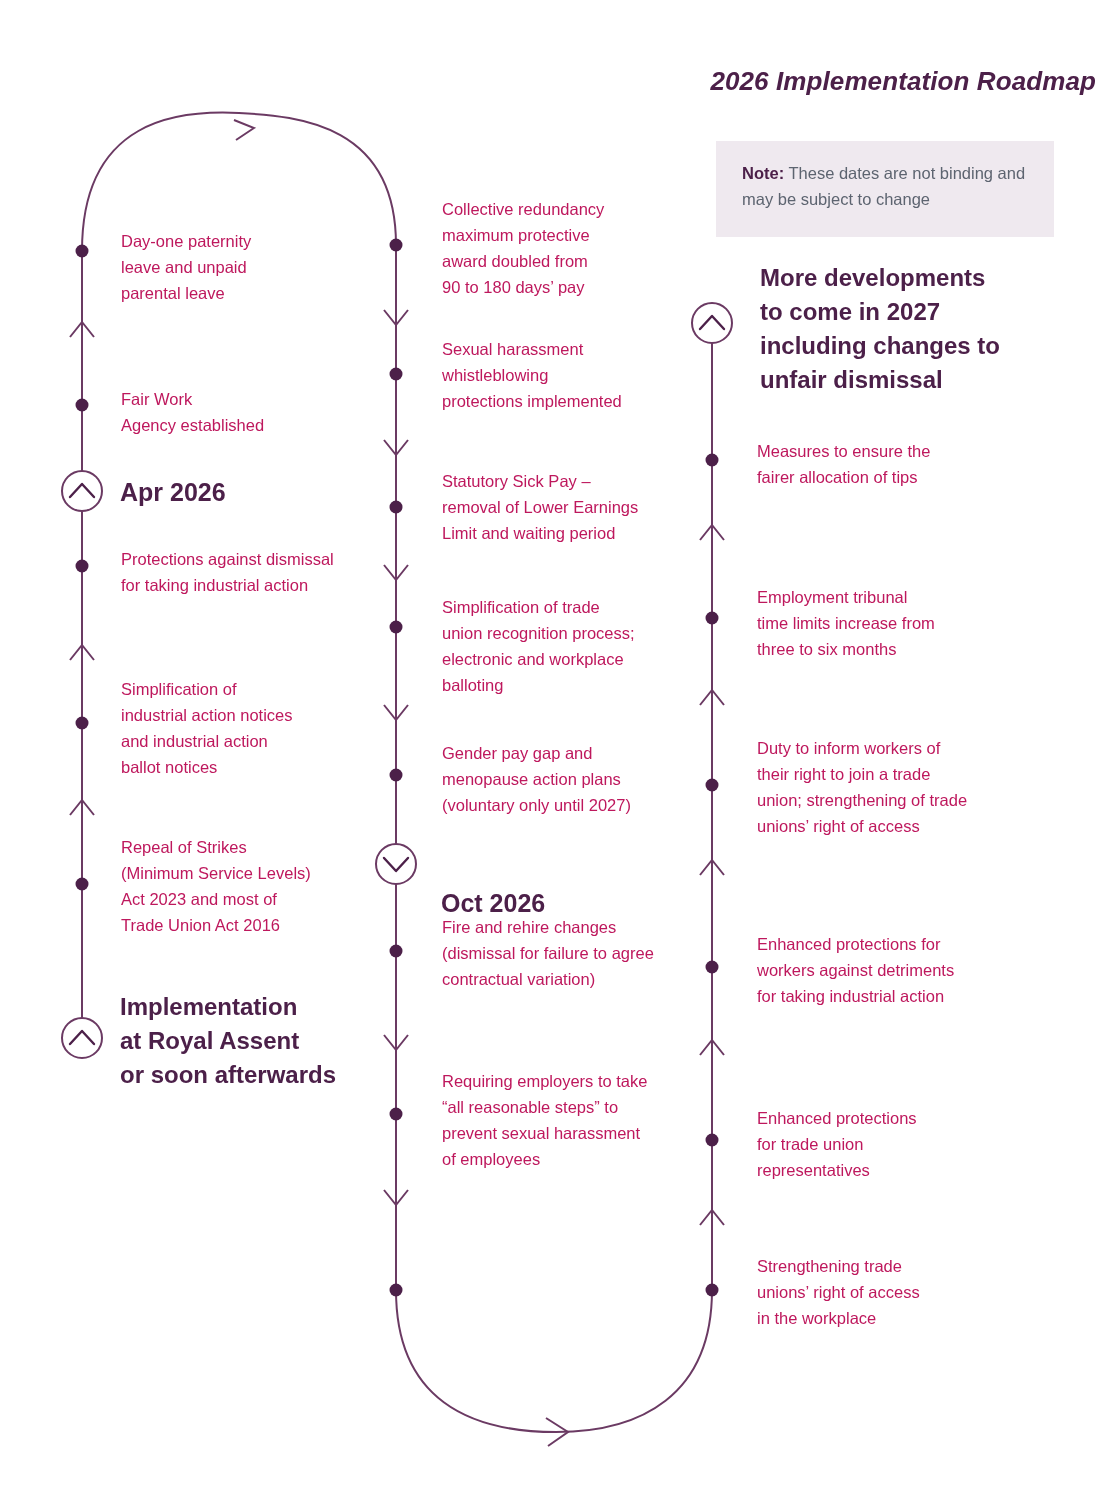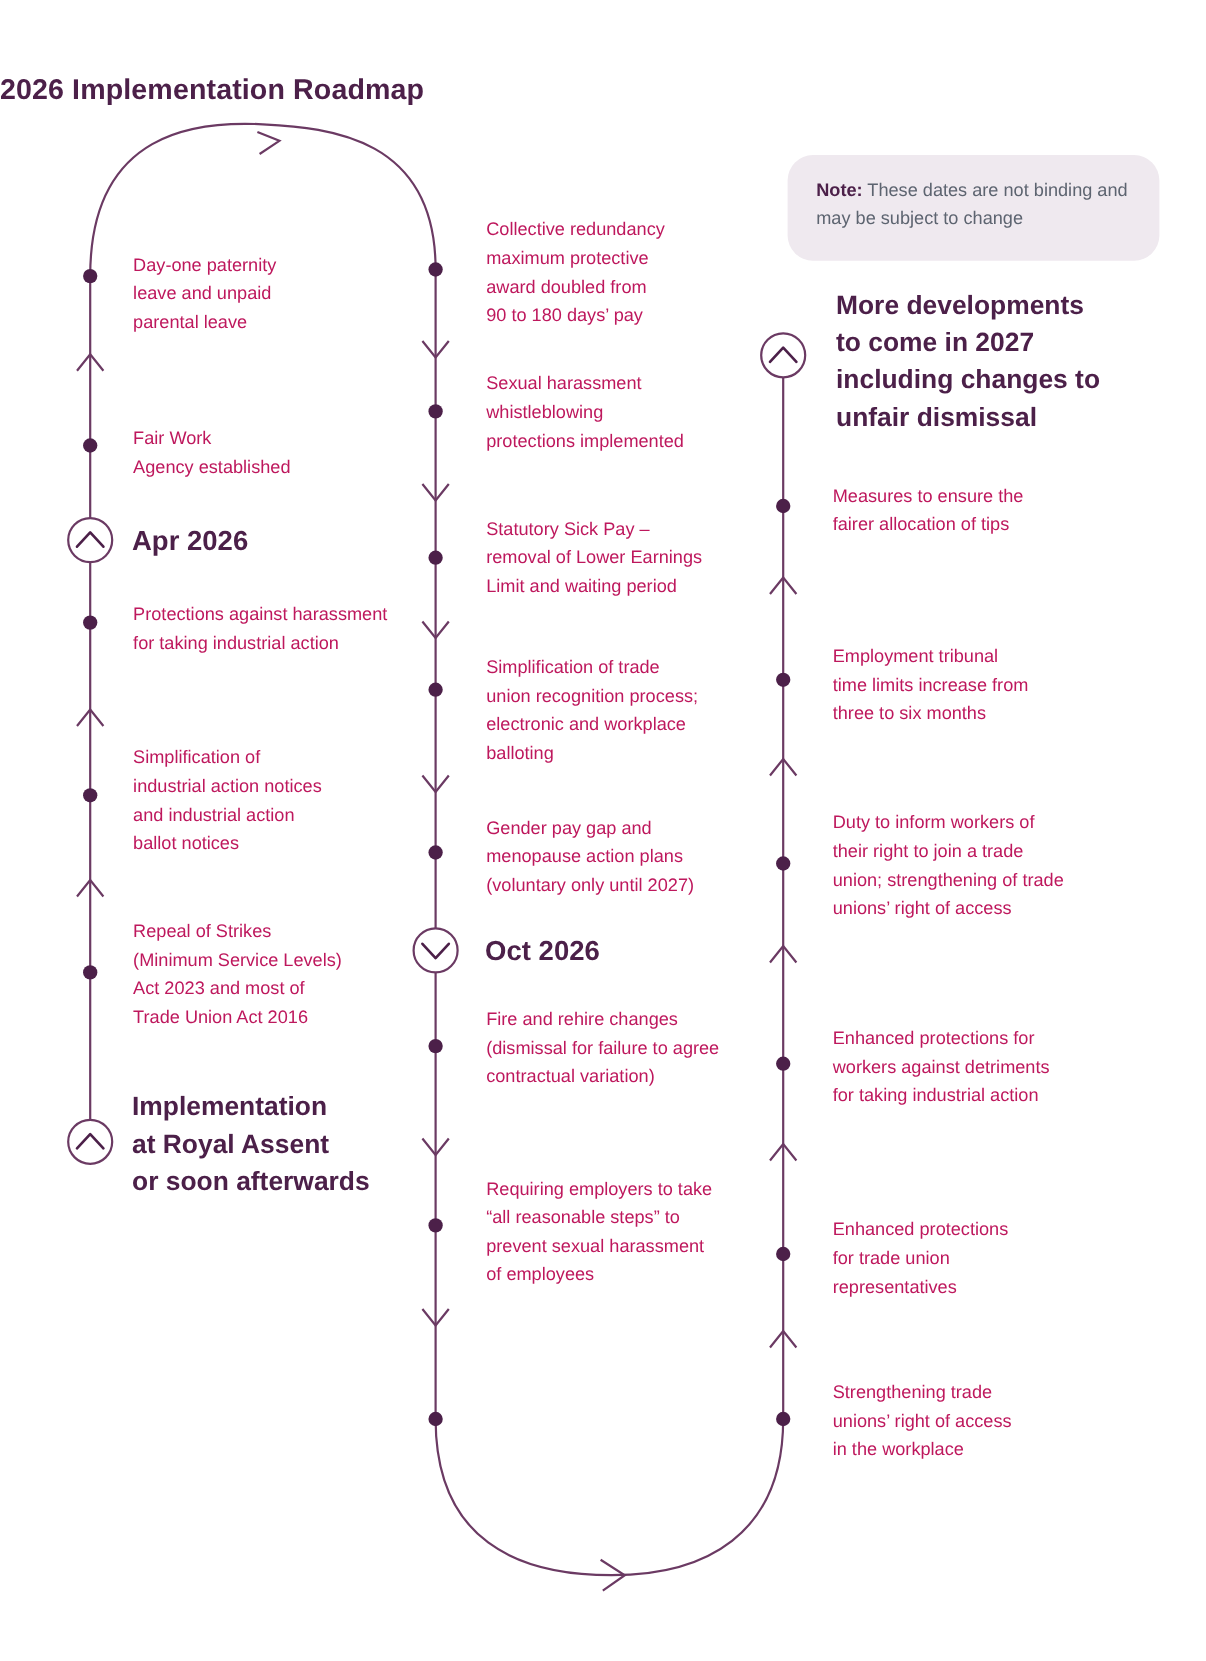--- a/index.html
+++ b/index.html
@@ -25,38 +25,38 @@
     width: 1096px;
     height: 1510px;
     pointer-events: none;
   }
 
   .title {
     position: absolute;
     left: 0;
     top: 66px;
     width: 1096px;
-    text-align: left;
+    text-align: right;
     font-size: 26px;
     font-weight: bold;
     color: #4c2049;
     letter-spacing: 0.1px;
+    font-style: italic;
   }
 
   
   .note-box {
     position: absolute;
     left: 716px;
     top: 141px;
     width: 338px;
     height: 96px;
     background: #efe9ef;
     box-sizing: border-box;
     padding: 19px 28px 0 26px;
-    border-radius: 23px;
   }
   .note-text {
     font-size: 16.5px;
     line-height: 1.58;
     color: #5d6470;
   }
   .note-lead {
     font-weight: bold;
     color: #4c2049;
   }
@@ -75,21 +75,21 @@
 
   
   .date-label {
     position: absolute;
     font-size: 25px;
     font-weight: bold;
     color: #4c2049;
     white-space: nowrap;
   }
   #date-apr-2026 { left: 120px; top: 478px; }
-  #date-oct-2026 { left: 441px; top: 851px; }
+  #date-oct-2026 { left: 441px; top: 889px; }
 
   
   .item {
     position: absolute;
     font-size: 16.5px;
     line-height: 1.58;
     color: #be185d;
     white-space: pre-line;
   }
   .col-left  { left: 121px; width: 268px; }
@@ -188,21 +188,21 @@
 or soon afterwards</div>
 
   <div class="date-label" id="date-apr-2026">Apr 2026</div>
   <div class="date-label" id="date-oct-2026">Oct 2026</div>
 
   <div class="item col-left" style="top:228px">Day-one paternity
 leave and unpaid
 parental leave</div>
   <div class="item col-left" style="top:386px">Fair Work
 Agency established</div>
-  <div class="item col-left" style="top:546px">Protections against harassment
+  <div class="item col-left" style="top:546px">Protections against dismissal
 for taking industrial action</div>
   <div class="item col-left" style="top:676px">Simplification of
 industrial action notices
 and industrial action
 ballot notices</div>
   <div class="item col-left" style="top:834px">Repeal of Strikes
 (Minimum Service Levels)
 Act 2023 and most of
 Trade Union Act 2016</div>
 

